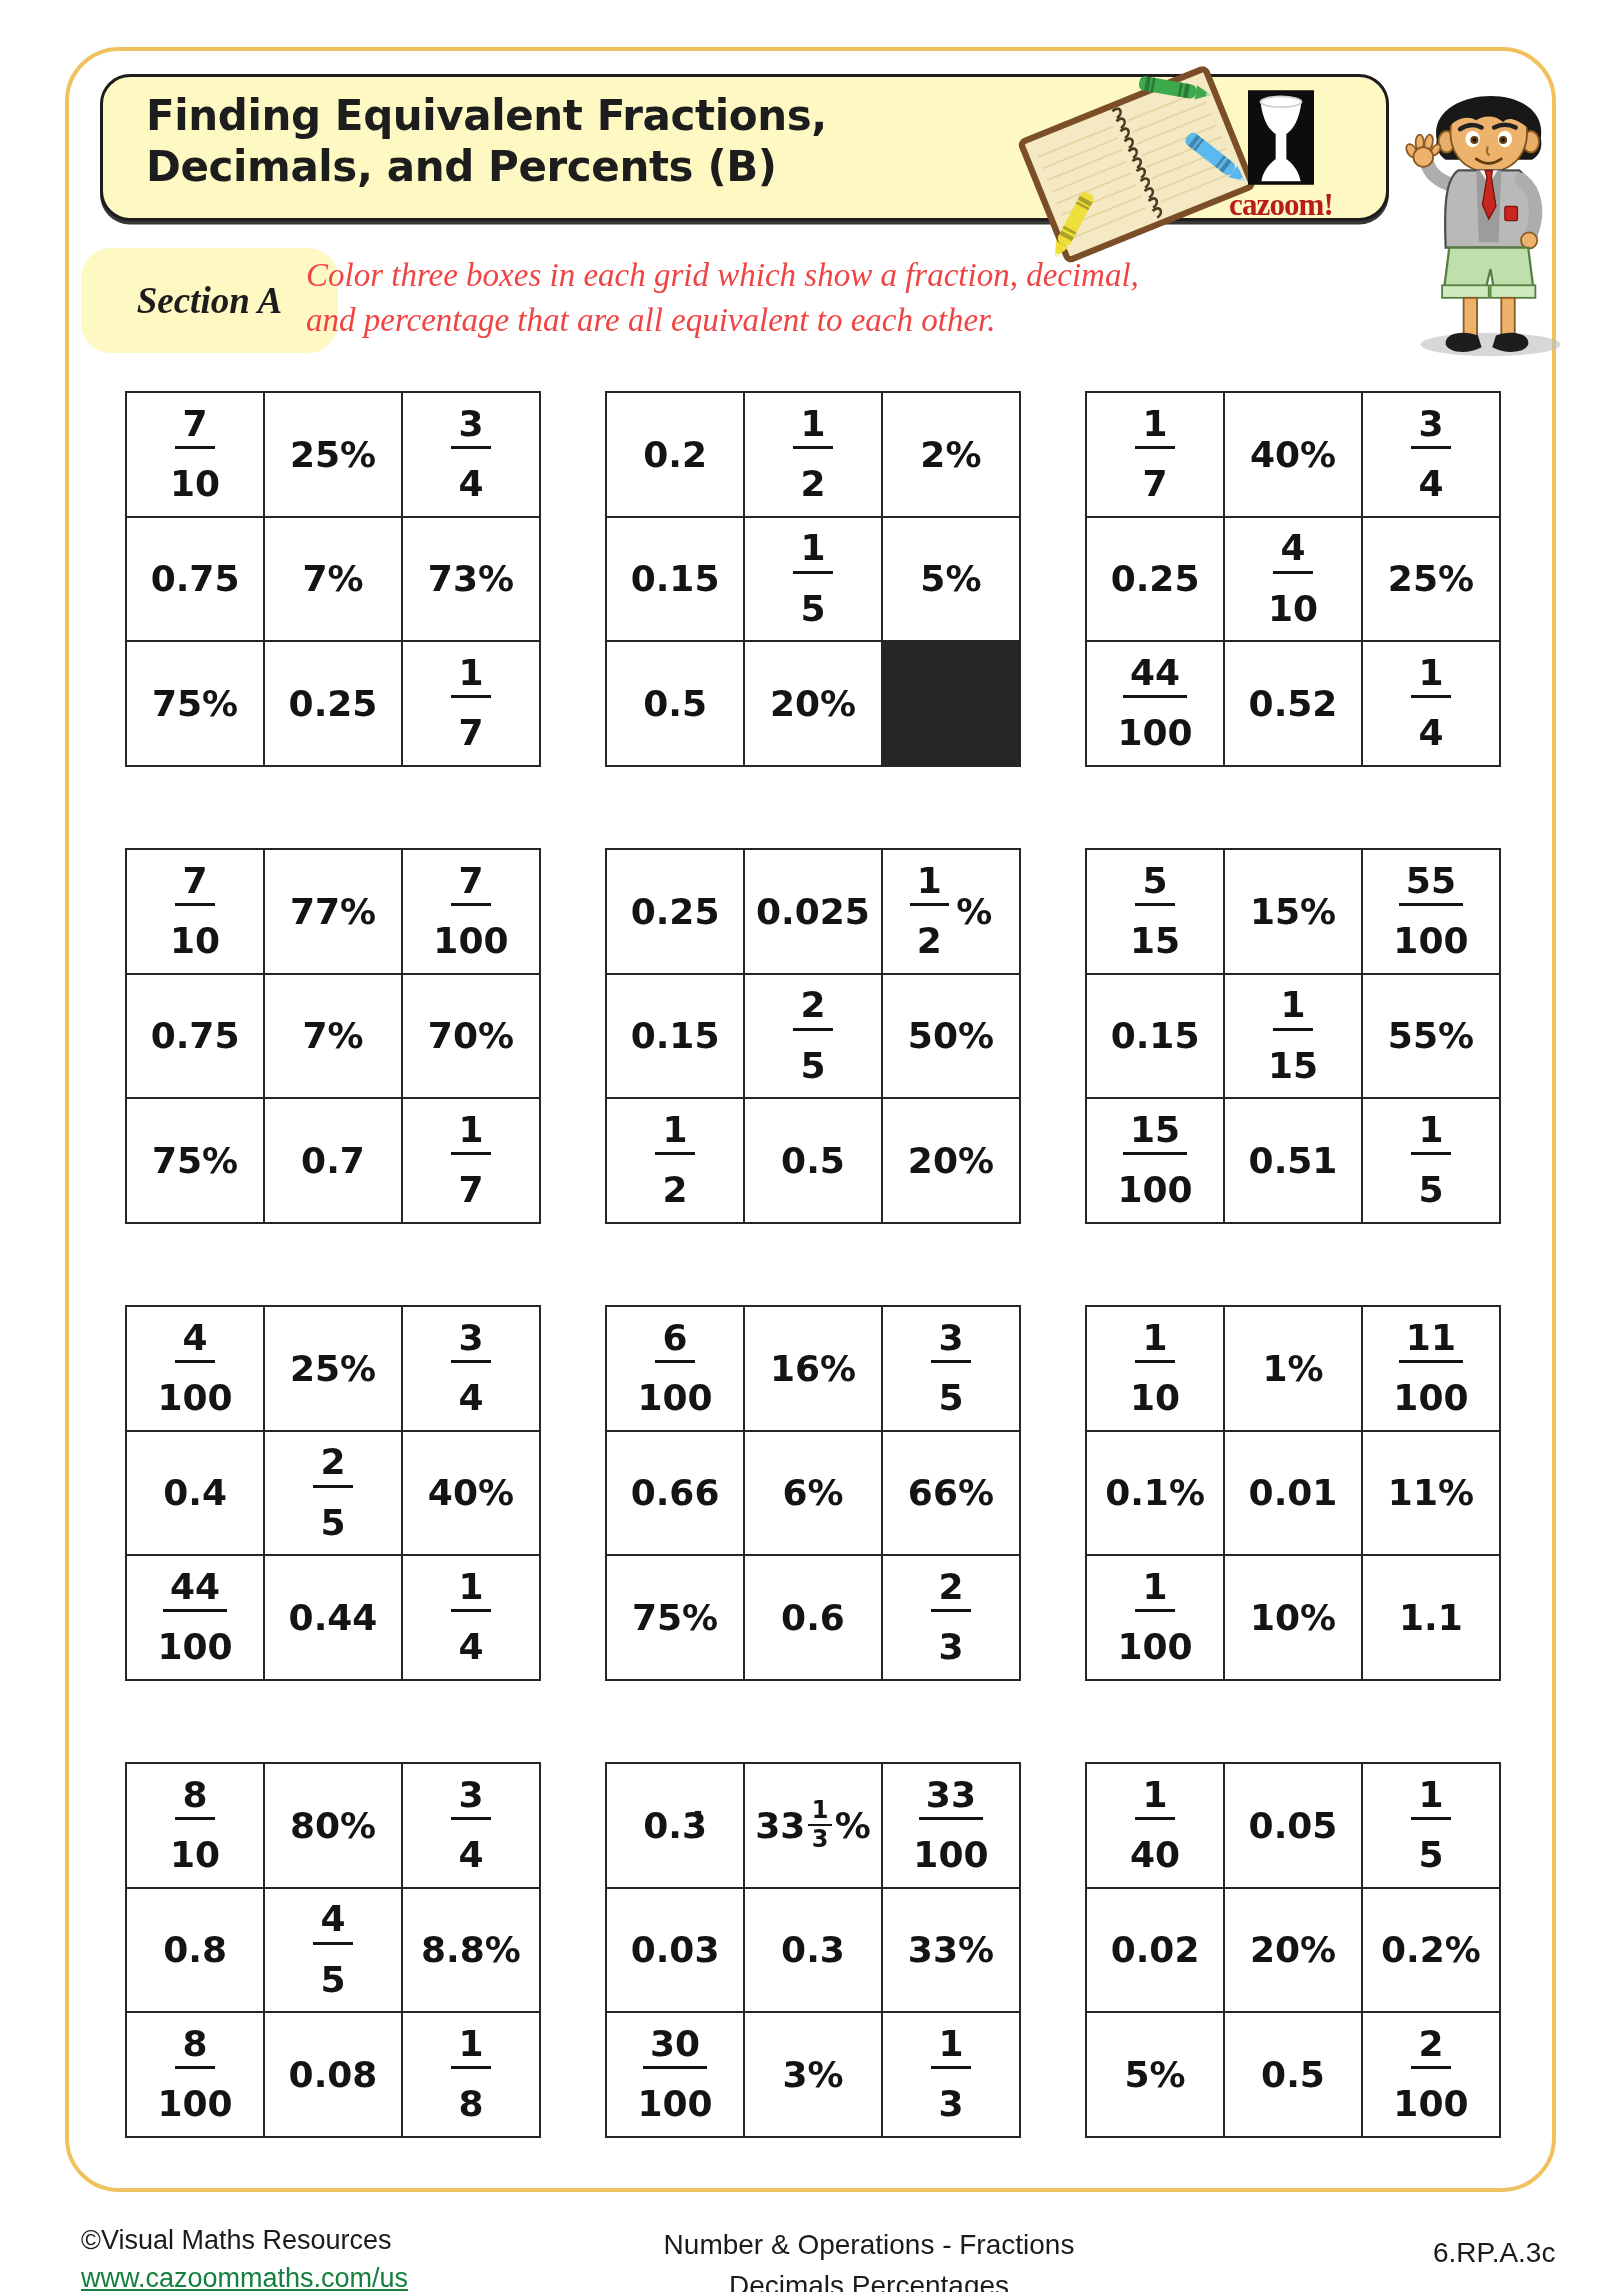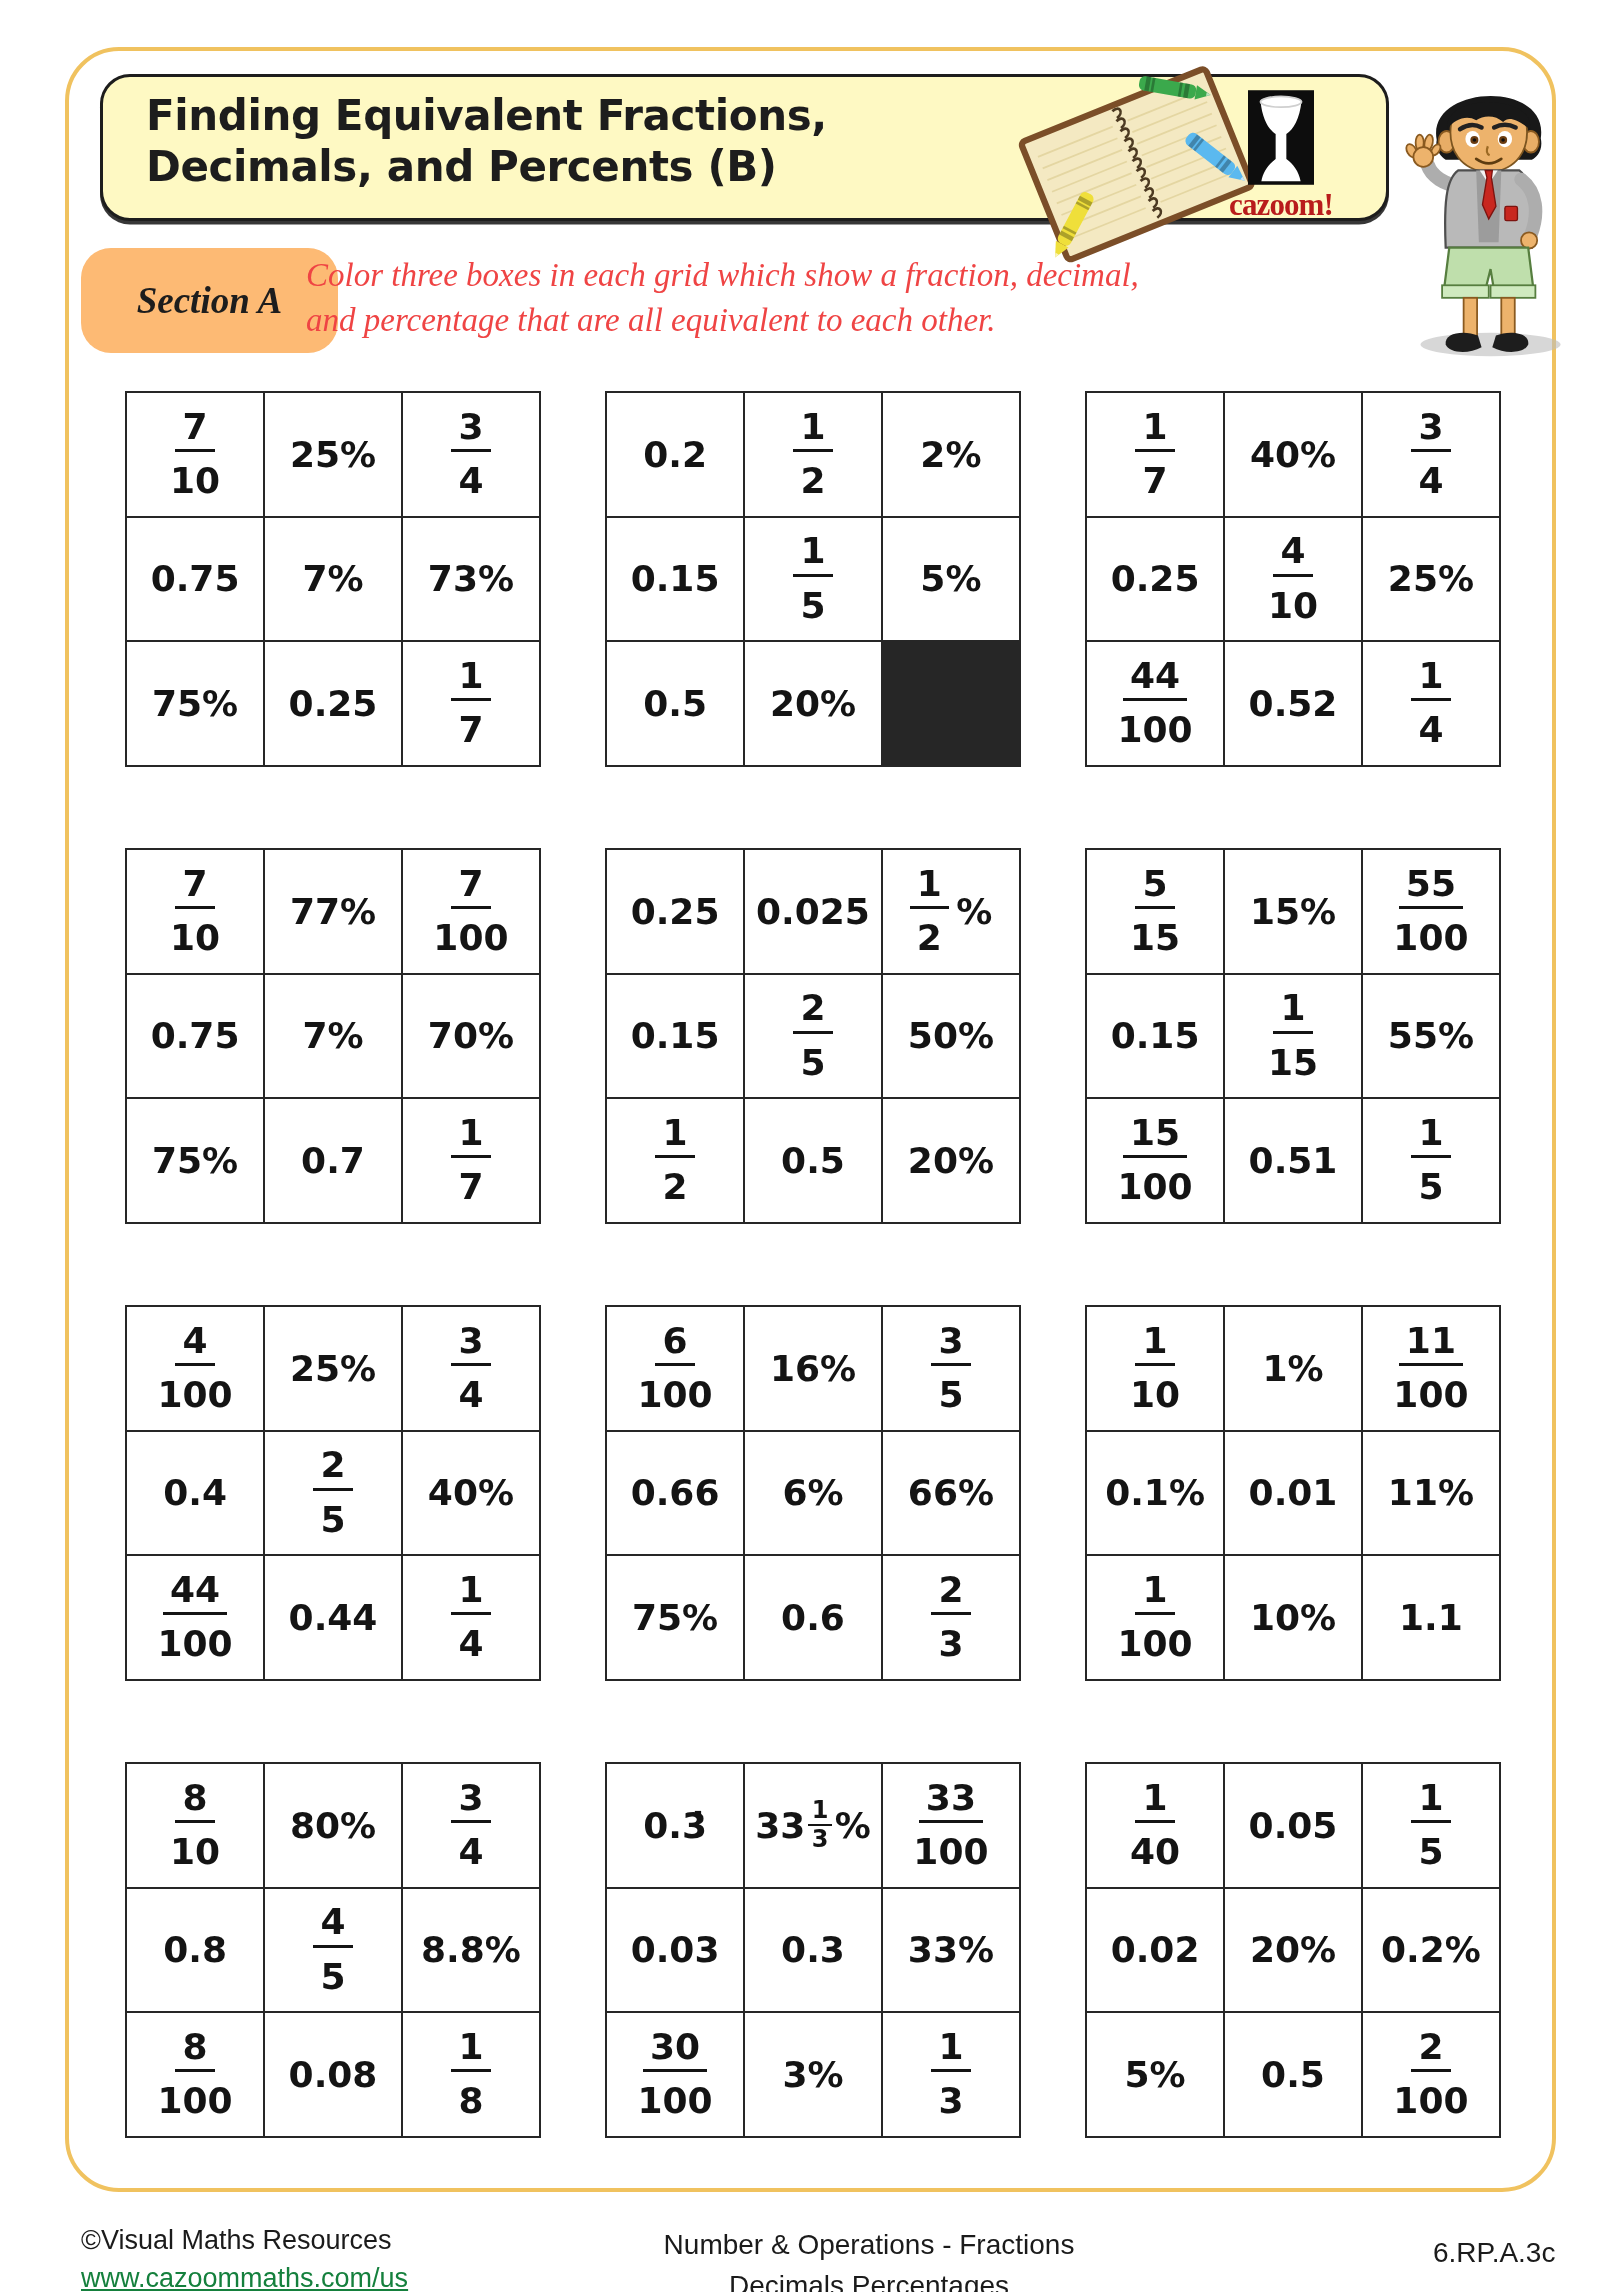--- a/index.html
+++ b/index.html
@@ -19,40 +19,40 @@
               font-size:42px;line-height:51px;color:#1d1d1d;letter-spacing:-0.4px;}
   .notepad{position:absolute;left:1003px;top:43px;width:269px;height:224px;z-index:3;}
   .logo{position:absolute;left:1214px;top:90px;width:134px;text-align:center;z-index:3;}
   .logo-mark{width:66px;height:95px;margin:0 auto;}
   .logo-word{font-family:"Liberation Serif",serif;font-weight:bold;font-size:31px;
              color:#b91c1c;margin-top:1.8px;letter-spacing:-0.9px;}
   .boy{position:absolute;left:1390px;top:70px;width:193px;height:296px;z-index:4;}
 
   
   .section-pill{position:absolute;left:81px;top:248px;width:257px;height:105px;
-                background:#fdba74;border-radius:30px;display:flex;align-items:center;
+                background:#fef9c3;border-radius:30px;display:flex;align-items:center;
                 justify-content:center;z-index:1;
                 font-family:"Liberation Serif",serif;font-style:italic;font-weight:bold;
                 font-size:37px;color:#1d1d1d;}
   .instructions{position:absolute;left:306px;top:253px;z-index:1;
                 font-family:"Liberation Serif",serif;font-style:italic;
                 font-size:33px;line-height:45px;color:#ef4444;}
 
   
   .grids{position:absolute;left:125px;top:391px;display:grid;z-index:1;
          grid-template-columns:repeat(3,416px);grid-template-rows:repeat(4,376px);
          column-gap:64px;row-gap:81px;}
   .grid{display:grid;grid-template-columns:repeat(3,1fr);grid-template-rows:repeat(3,1fr);
         gap:1.8px;background:#262626;border:2.7px solid #262626;}
   .cell{background:#fff;display:flex;align-items:center;justify-content:center;
         font-family:"DejaVu Sans",sans-serif;font-weight:bold;font-size:36px;color:#141414;}
   .cellrow{display:inline-flex;align-items:center;gap:7.2px;}
   .frac{display:inline-flex;flex-direction:column;align-items:center;line-height:1.08;}
   .frac .num{border-bottom:3.6px solid #141414;padding:0 7.2px 2.7px;}
-  .frac .den{padding-top:10px;}
+  .frac .den{padding-top:16px;}
   .frac.small{font-size:24px;line-height:1.05;}
   .frac.small .num{border-bottom:2.7px solid #141414;padding:0 3.6px 0.9px;}
   .frac.small .den{padding-top:0.9px;}
   .mixedrow{gap:2.7px;}
 
   
   .foot-left{position:absolute;left:81px;top:2221px;font-size:27px;line-height:38px;}
   .foot-link{color:#15803d;text-decoration:underline;font-size:27px;}
   .foot-center{position:absolute;left:466px;top:2224px;width:806px;text-align:center;
                font-size:28px;line-height:41px;}

